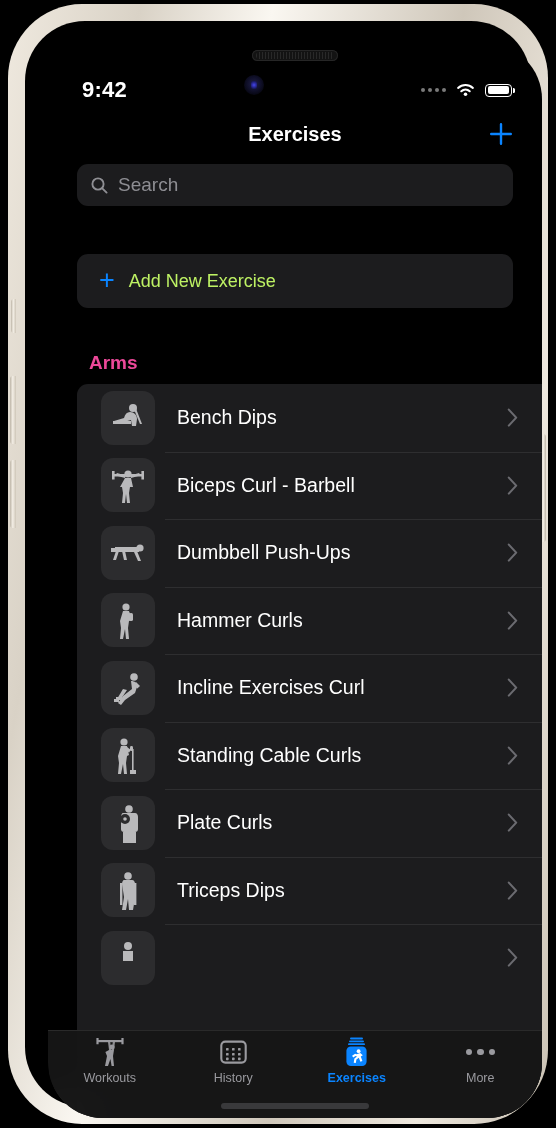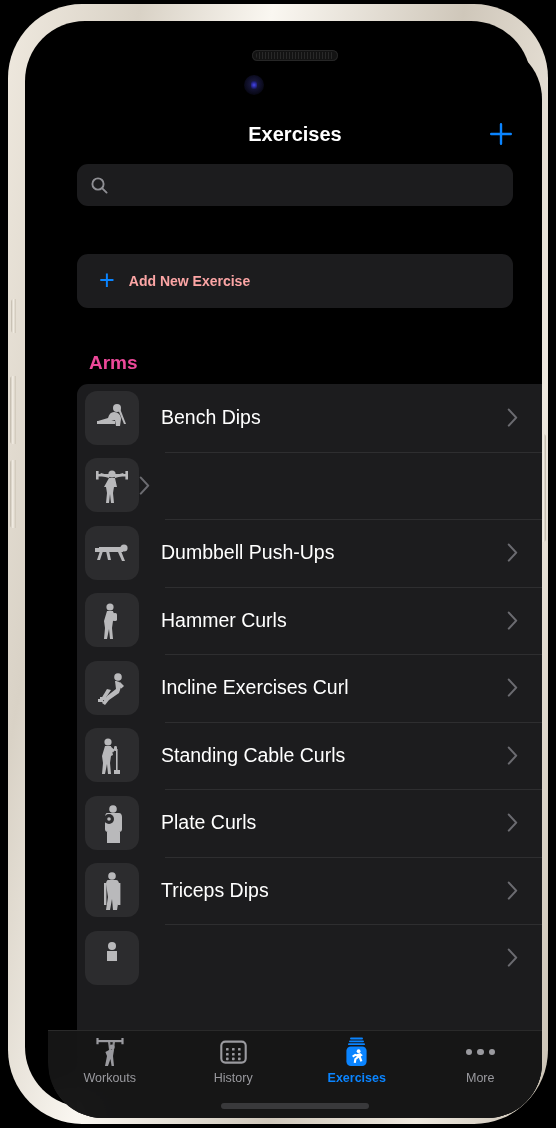--- a/index.html
+++ b/index.html
@@ -105,38 +105,38 @@
   .search-input::placeholder { color:#8e8e93; }
 
   
   .add-card-wrap { position:absolute; top:210px; left:0; right:0; padding:0 29px; }
   .add-card {
     height:54px; background:#1c1c1e; border-radius:11px;
     display:flex; align-items:center; gap:14px; padding:0 22px;
     cursor:pointer;
   }
   .add-plus { color:#0a84ff; font-size:27px; font-weight:400; line-height:1; margin-top:-2px; }
-  .add-label { color:#fca5a5; font-size:14px;font-weight:bold; }
+  .add-label { color:#bef264; font-size:18px; }
 
   
   .section-head {
     position:absolute; top:308px; left:41px;
     color:#ec4899; font-size:19px; font-weight:700;
   }
 
   
   .list {
     position:absolute; top:340px; left:29px; right:0; bottom:0;
     background:#1c1c1e;
     border-top-left-radius:11px;
     overflow:hidden;
   }
   .row {
     display:flex; align-items:center; height:67.5px;
-    padding-left:8px; position:relative; cursor:pointer;
+    padding-left:24px; position:relative; cursor:pointer;
   }
   .row + .row::before {
     content:""; position:absolute; left:88px; right:0; top:0; height:1px; background:#2e2e30;
   }
   .thumb {
     width:54px; height:54px; border-radius:12px; background:#2c2c2e;
     display:flex; align-items:center; justify-content:center; flex:0 0 auto;
   }
   .thumb svg { display:block; }
   .row-label { color:#fff; font-size:19.5px; margin-left:22px; flex:1 1 auto; }
@@ -172,36 +172,56 @@
     <div class="btn-side btn-vup"></div>
     <div class="btn-side btn-vdn"></div>
     <div class="btn-side btn-power"></div>
 
     <div class="bezel">
       <div class="screen">
 
         <div class="speaker"></div>
         <div class="camera"></div>
 
+        <div class="statusbar">
+          <div class="clock">9:42</div>
+          <div class="status-right">
+            <span class="dots">
+                <i></i>
+                <i></i>
+                <i></i>
+                <i></i>
+              </span>
+            <svg width="21" height="15" viewBox="0 0 21 15">
+              <path d="M10.5 12.9a1.75 1.75 0 100-3.5 1.75 1.75 0 000 3.5z" fill="#fff"></path>
+              <path d="M6.3 8.2a6.3 6.3 0 018.4 0" stroke="#fff" stroke-width="2.1" fill="none" stroke-linecap="round"></path>
+              <path d="M3.1 4.9a10.9 10.9 0 0114.8 0" stroke="#fff" stroke-width="2.1" fill="none" stroke-linecap="round"></path>
+            </svg>
+            <span class="batt">
+                <i></i>
+              </span>
+          </div>
+        </div>
 
         <div class="navbar">
           <div class="nav-title">Exercises</div>
           <div class="nav-add">
             <svg width="26" height="26" viewBox="0 0 26 26">
               <path d="M13 3.2v19.6M3.2 13h19.6" stroke="#0a84ff" stroke-width="2.4" stroke-linecap="round"></path>
             </svg>
           </div>
         </div>
 
         <div class="search-wrap">
           <div class="search">
             <svg width="19" height="19" viewBox="0 0 19 19">
               <circle cx="8" cy="8" r="5.6" stroke="#8e8e93" stroke-width="1.9" fill="none"></circle>
               <path d="M12.3 12.3l4.3 4.3" stroke="#8e8e93" stroke-width="1.9" stroke-linecap="round"></path>
             </svg>
+            <input class="search-input" type="text" placeholder="Search" style="">
           </div>
         </div>
 
         <div class="add-card-wrap">
           <div class="add-card">
             <span class="add-plus">+</span>
             <span class="add-label">Add New Exercise</span>
           </div>
         </div>
 
@@ -231,20 +251,21 @@
               <svg width="40" height="40" viewBox="0 0 40 40">
                   <g fill="#b9b9bb">
                 <circle cx="20" cy="9" r="3.6"></circle>
                 <path d="M17 13h6l2 9h-3l-1 6 1 10h-3l-1-9-1 9h-3l1-10-1-6h-2z"></path>
                 <path d="M6 9h28v2.6H6z"></path>
                 <path d="M4 6h2.6v8.6H4zM33.4 6H36v8.6h-2.6z"></path>
                 <path d="M17 13l-9-2.5.8-2.6L18 10.5zM23 13l9-2.5-.8-2.6L22 10.5z"></path>
               </g>
                 </svg>
             </div>
+            <div class="row-label">Biceps Curl - Barbell</div>
             <svg class="chev" width="11" height="19" viewBox="0 0 11 19">
               <path d="M1.8 1.6l7.4 8-7.4 8" stroke="currentColor" stroke-width="2.1" fill="none" stroke-linecap="round" stroke-linejoin="round"></path>
             </svg>
           </div>
 
 
           <div class="row">
             <div class="thumb">
               <svg width="42" height="28" viewBox="0 0 42 28">
                   <g fill="#b9b9bb">

